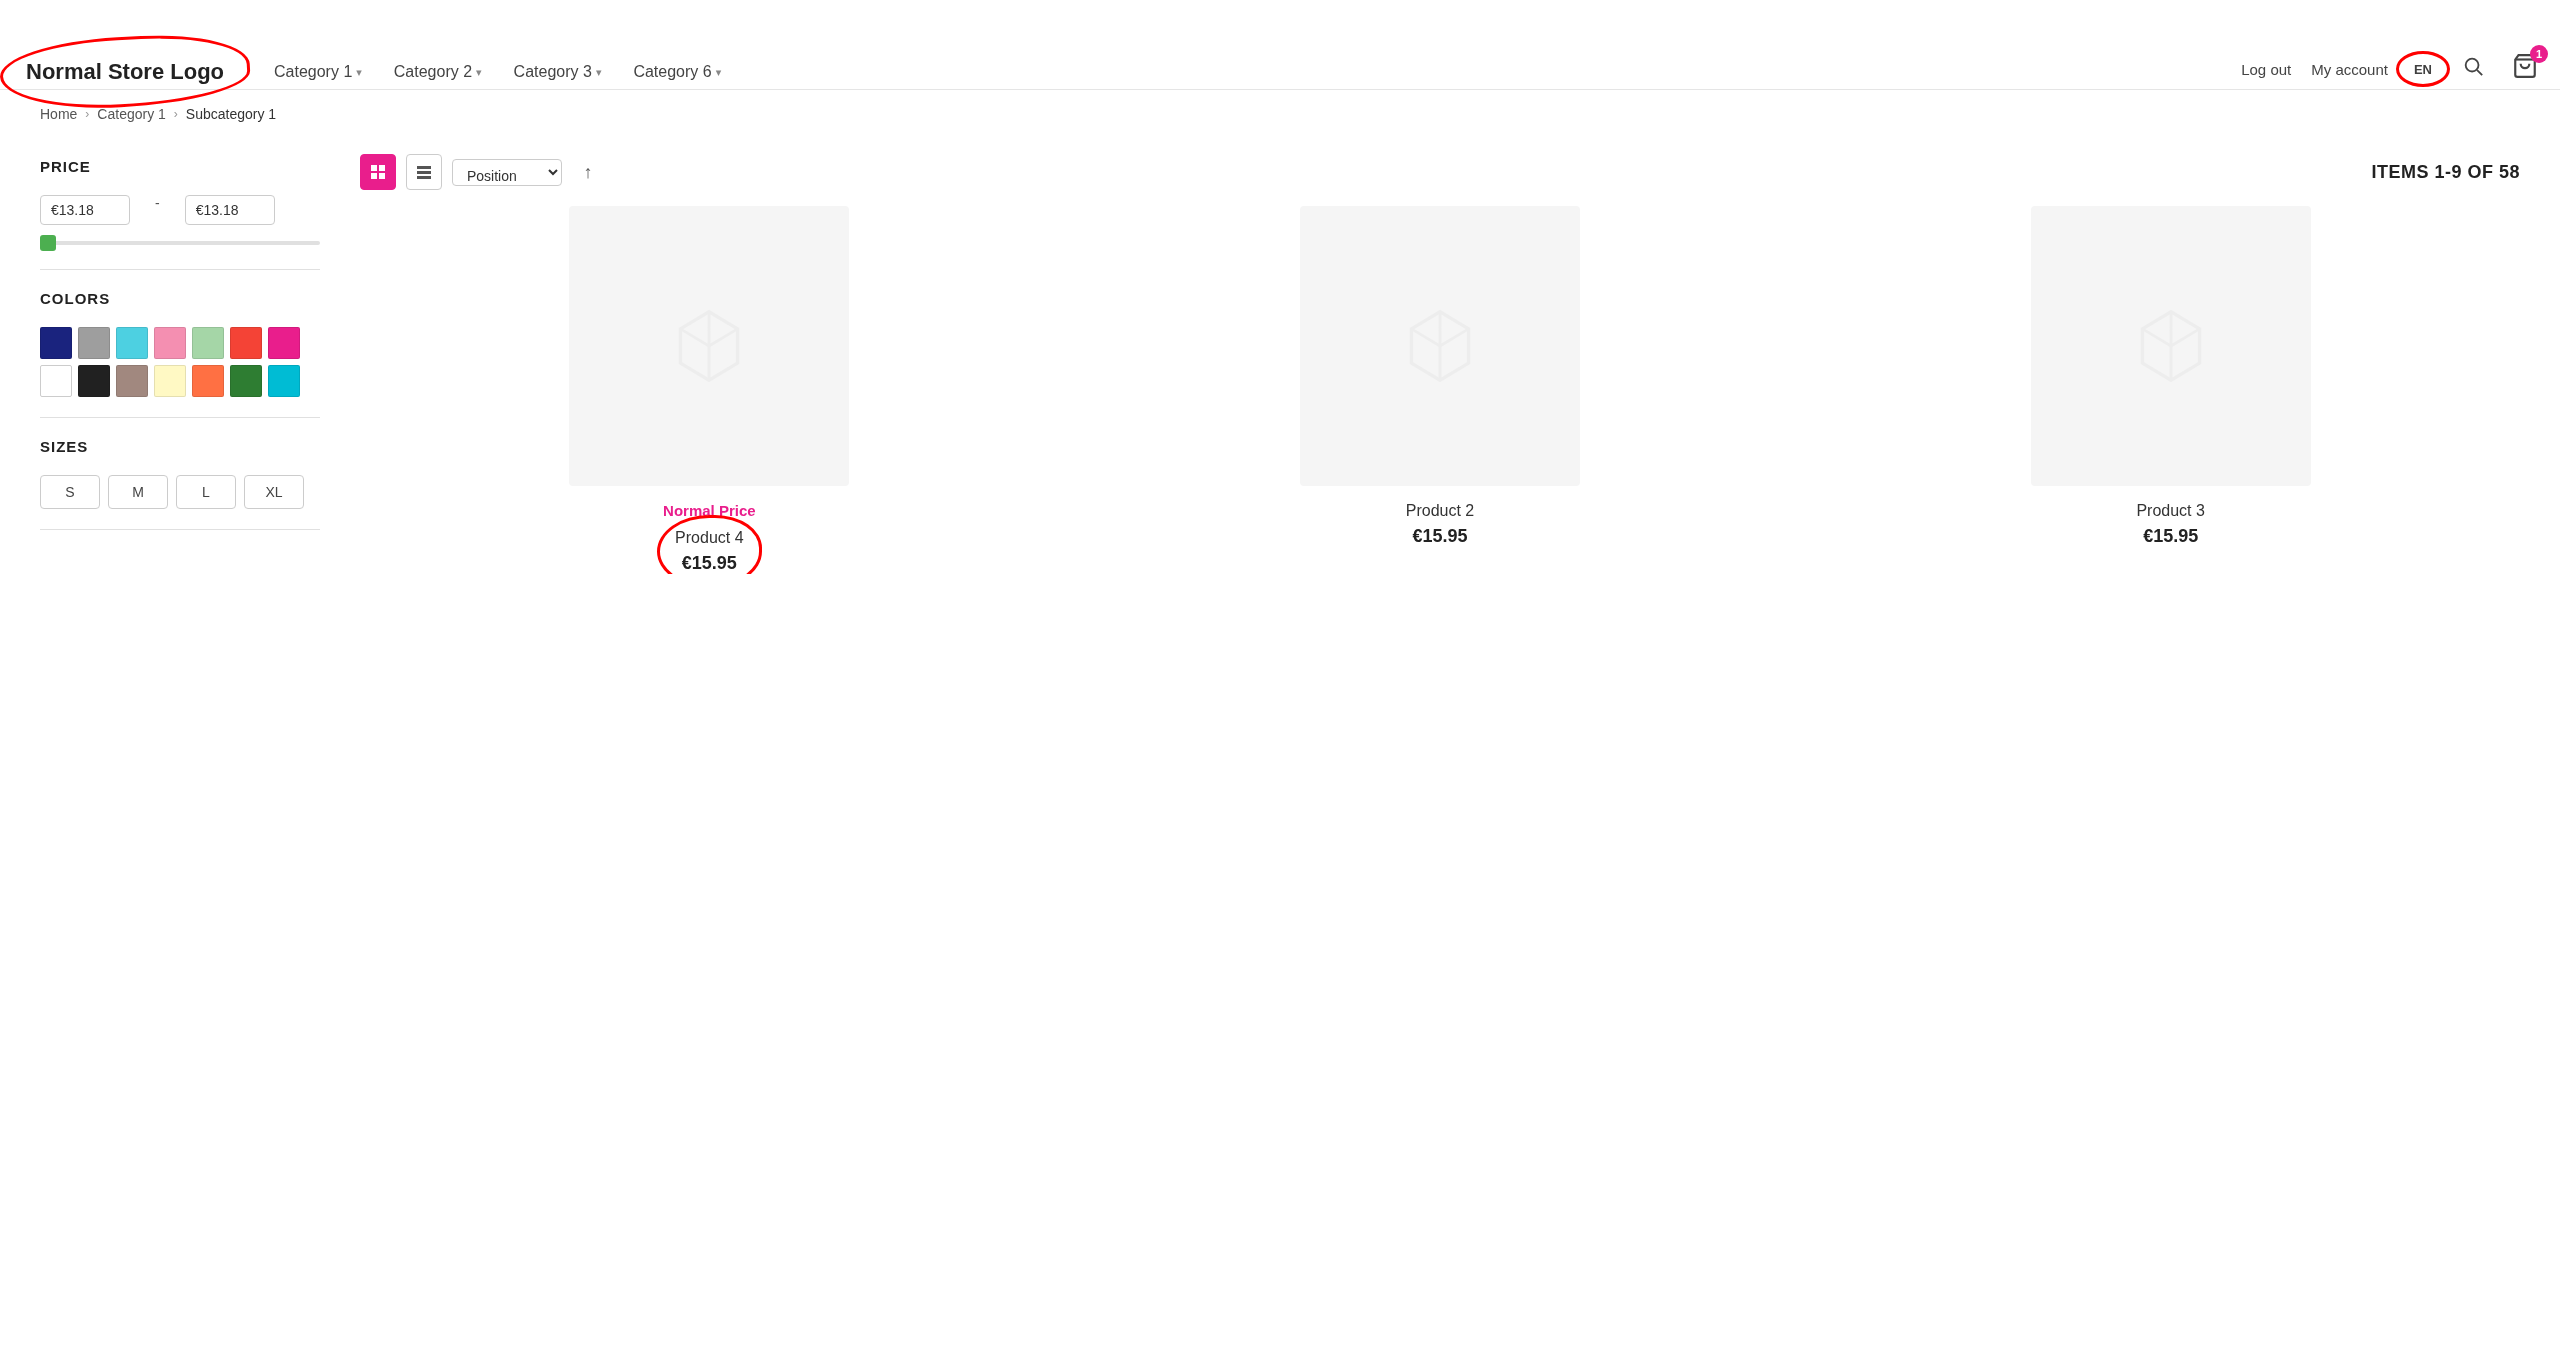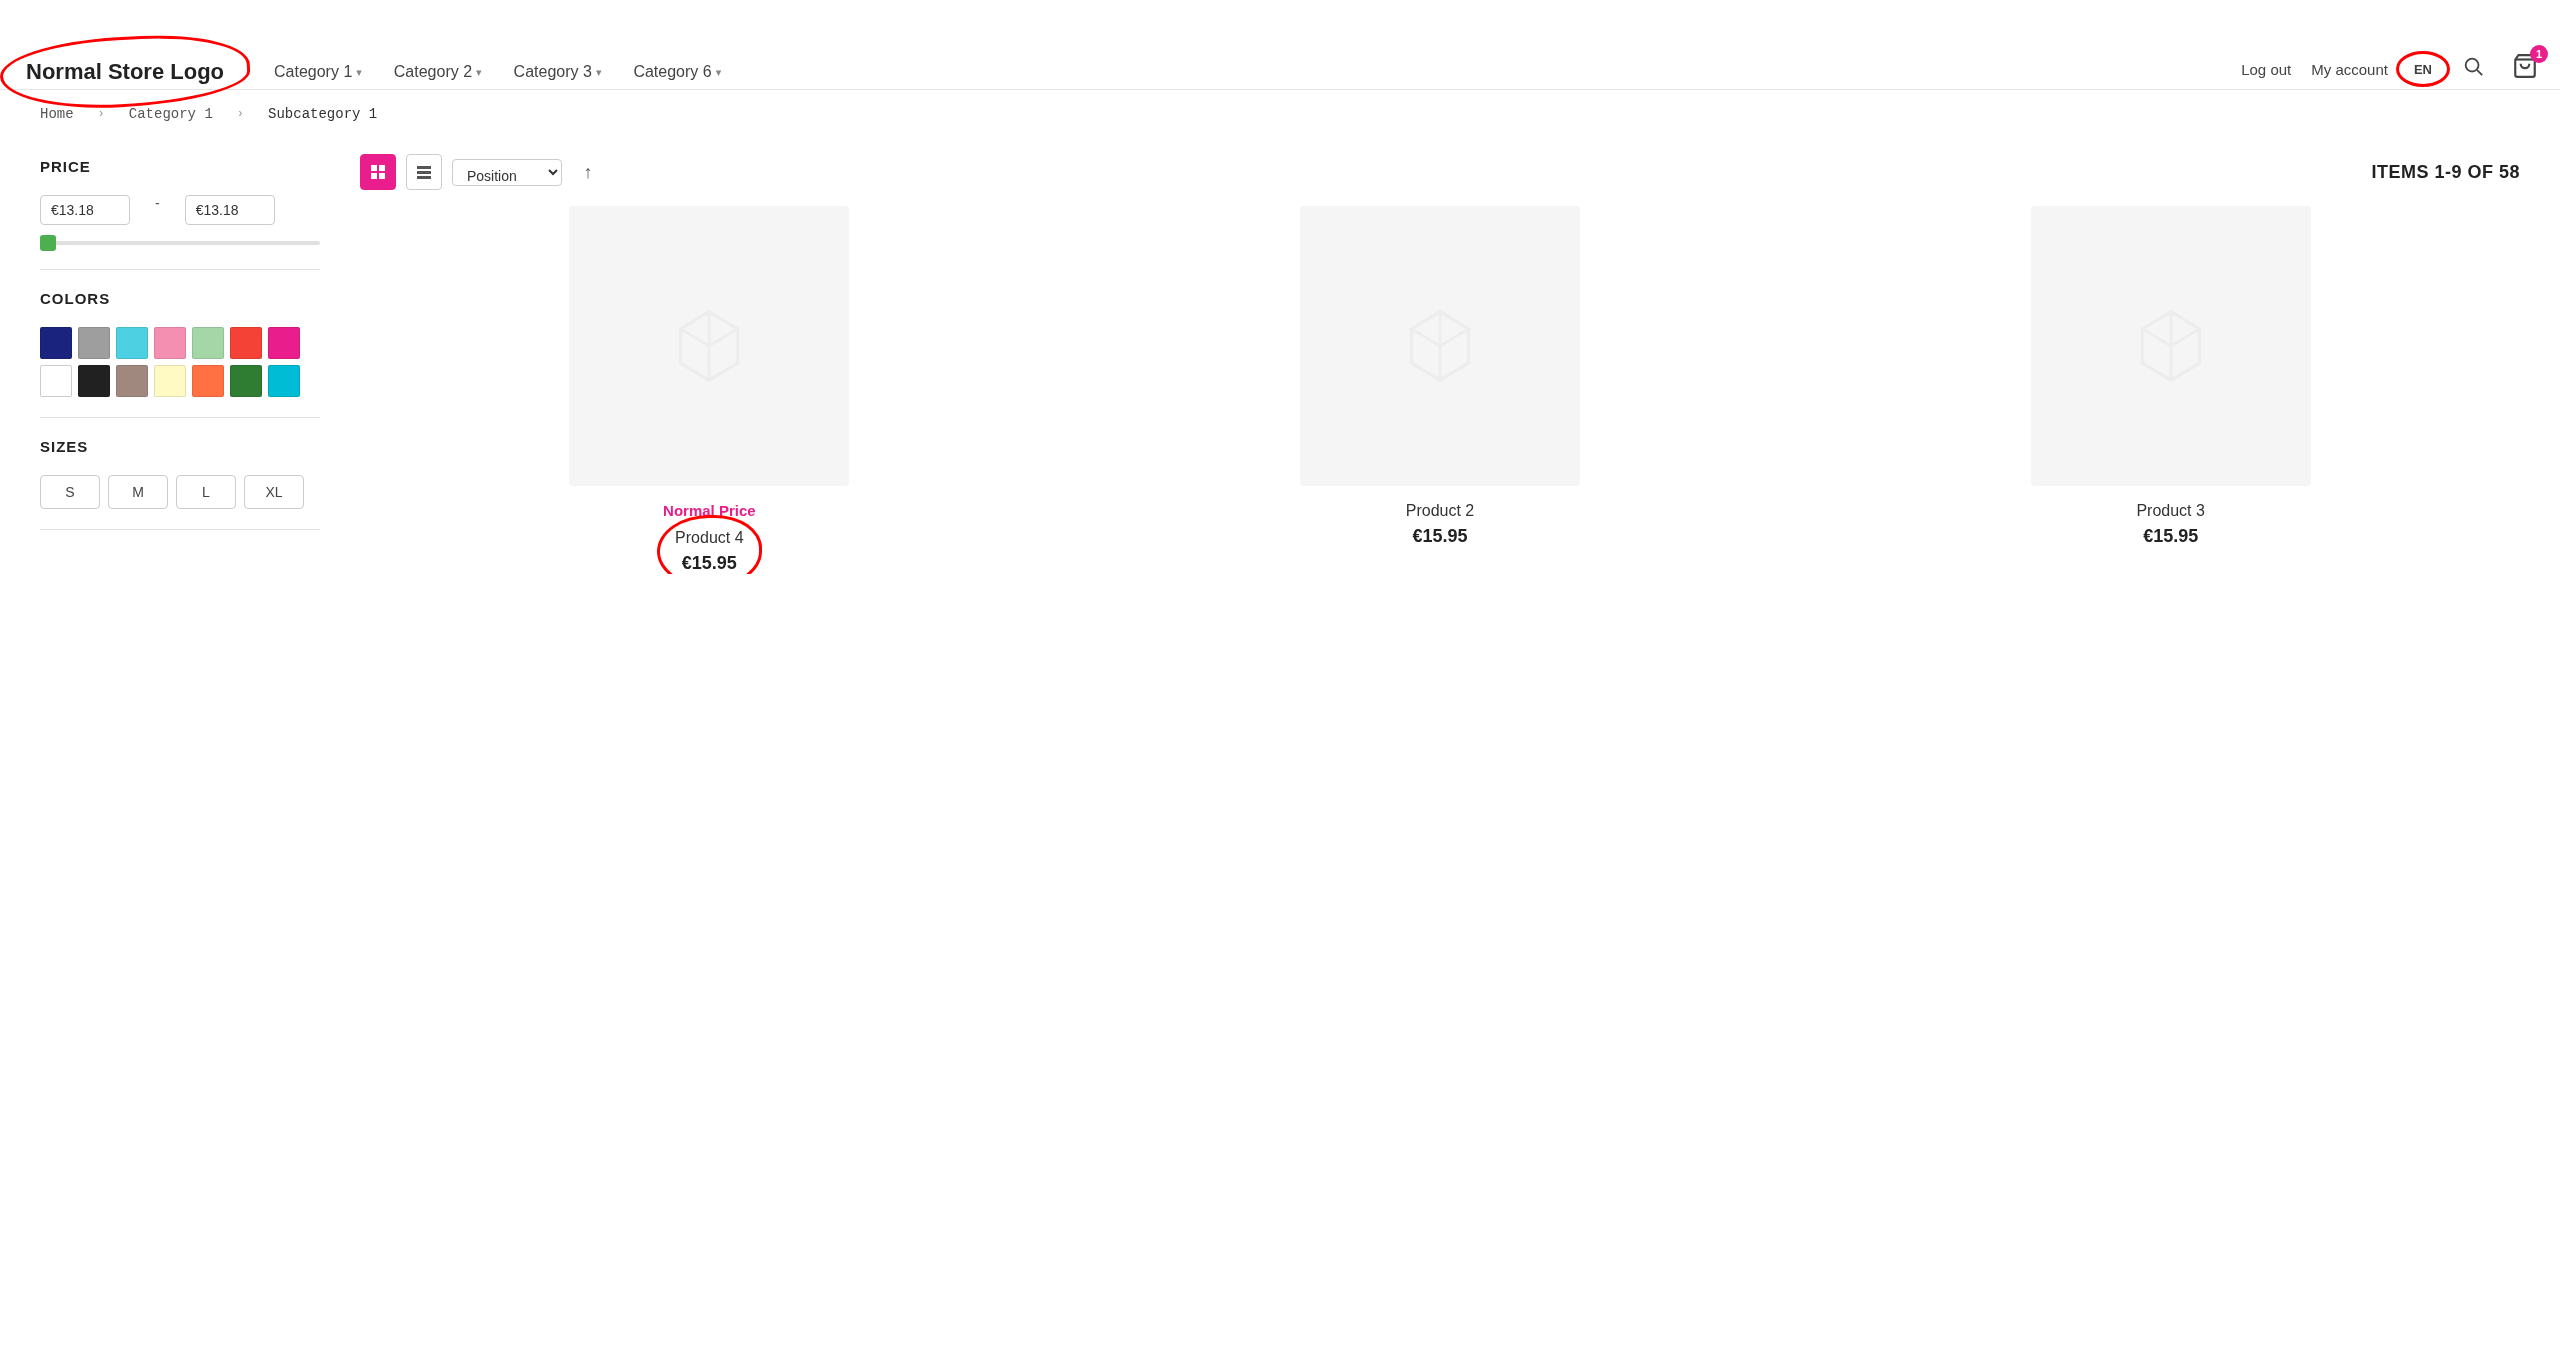--- a/index.html
+++ b/index.html
@@ -105,24 +105,23 @@
       font-size: 11px;
       display: flex; align-items: center; justify-content: center;
       font-weight: bold;
     }
 
     
     .breadcrumb {
       padding: 16px 40px;
       display: flex;
       align-items: center;
-      gap: 24px;
+      gap: 8px;
       font-size: 14px;
       color: #555;
-      font-family: Liberation Mono, monospace;
     }
     .breadcrumb-sep { color: #999; font-size: 12px; }
     .breadcrumb-link { color: #555; cursor: pointer; }
     .breadcrumb-current { color: #333; font-weight: normal; }
 
     
     .main-layout {
       display: flex;
       padding: 0 40px;
       gap: 40px;

